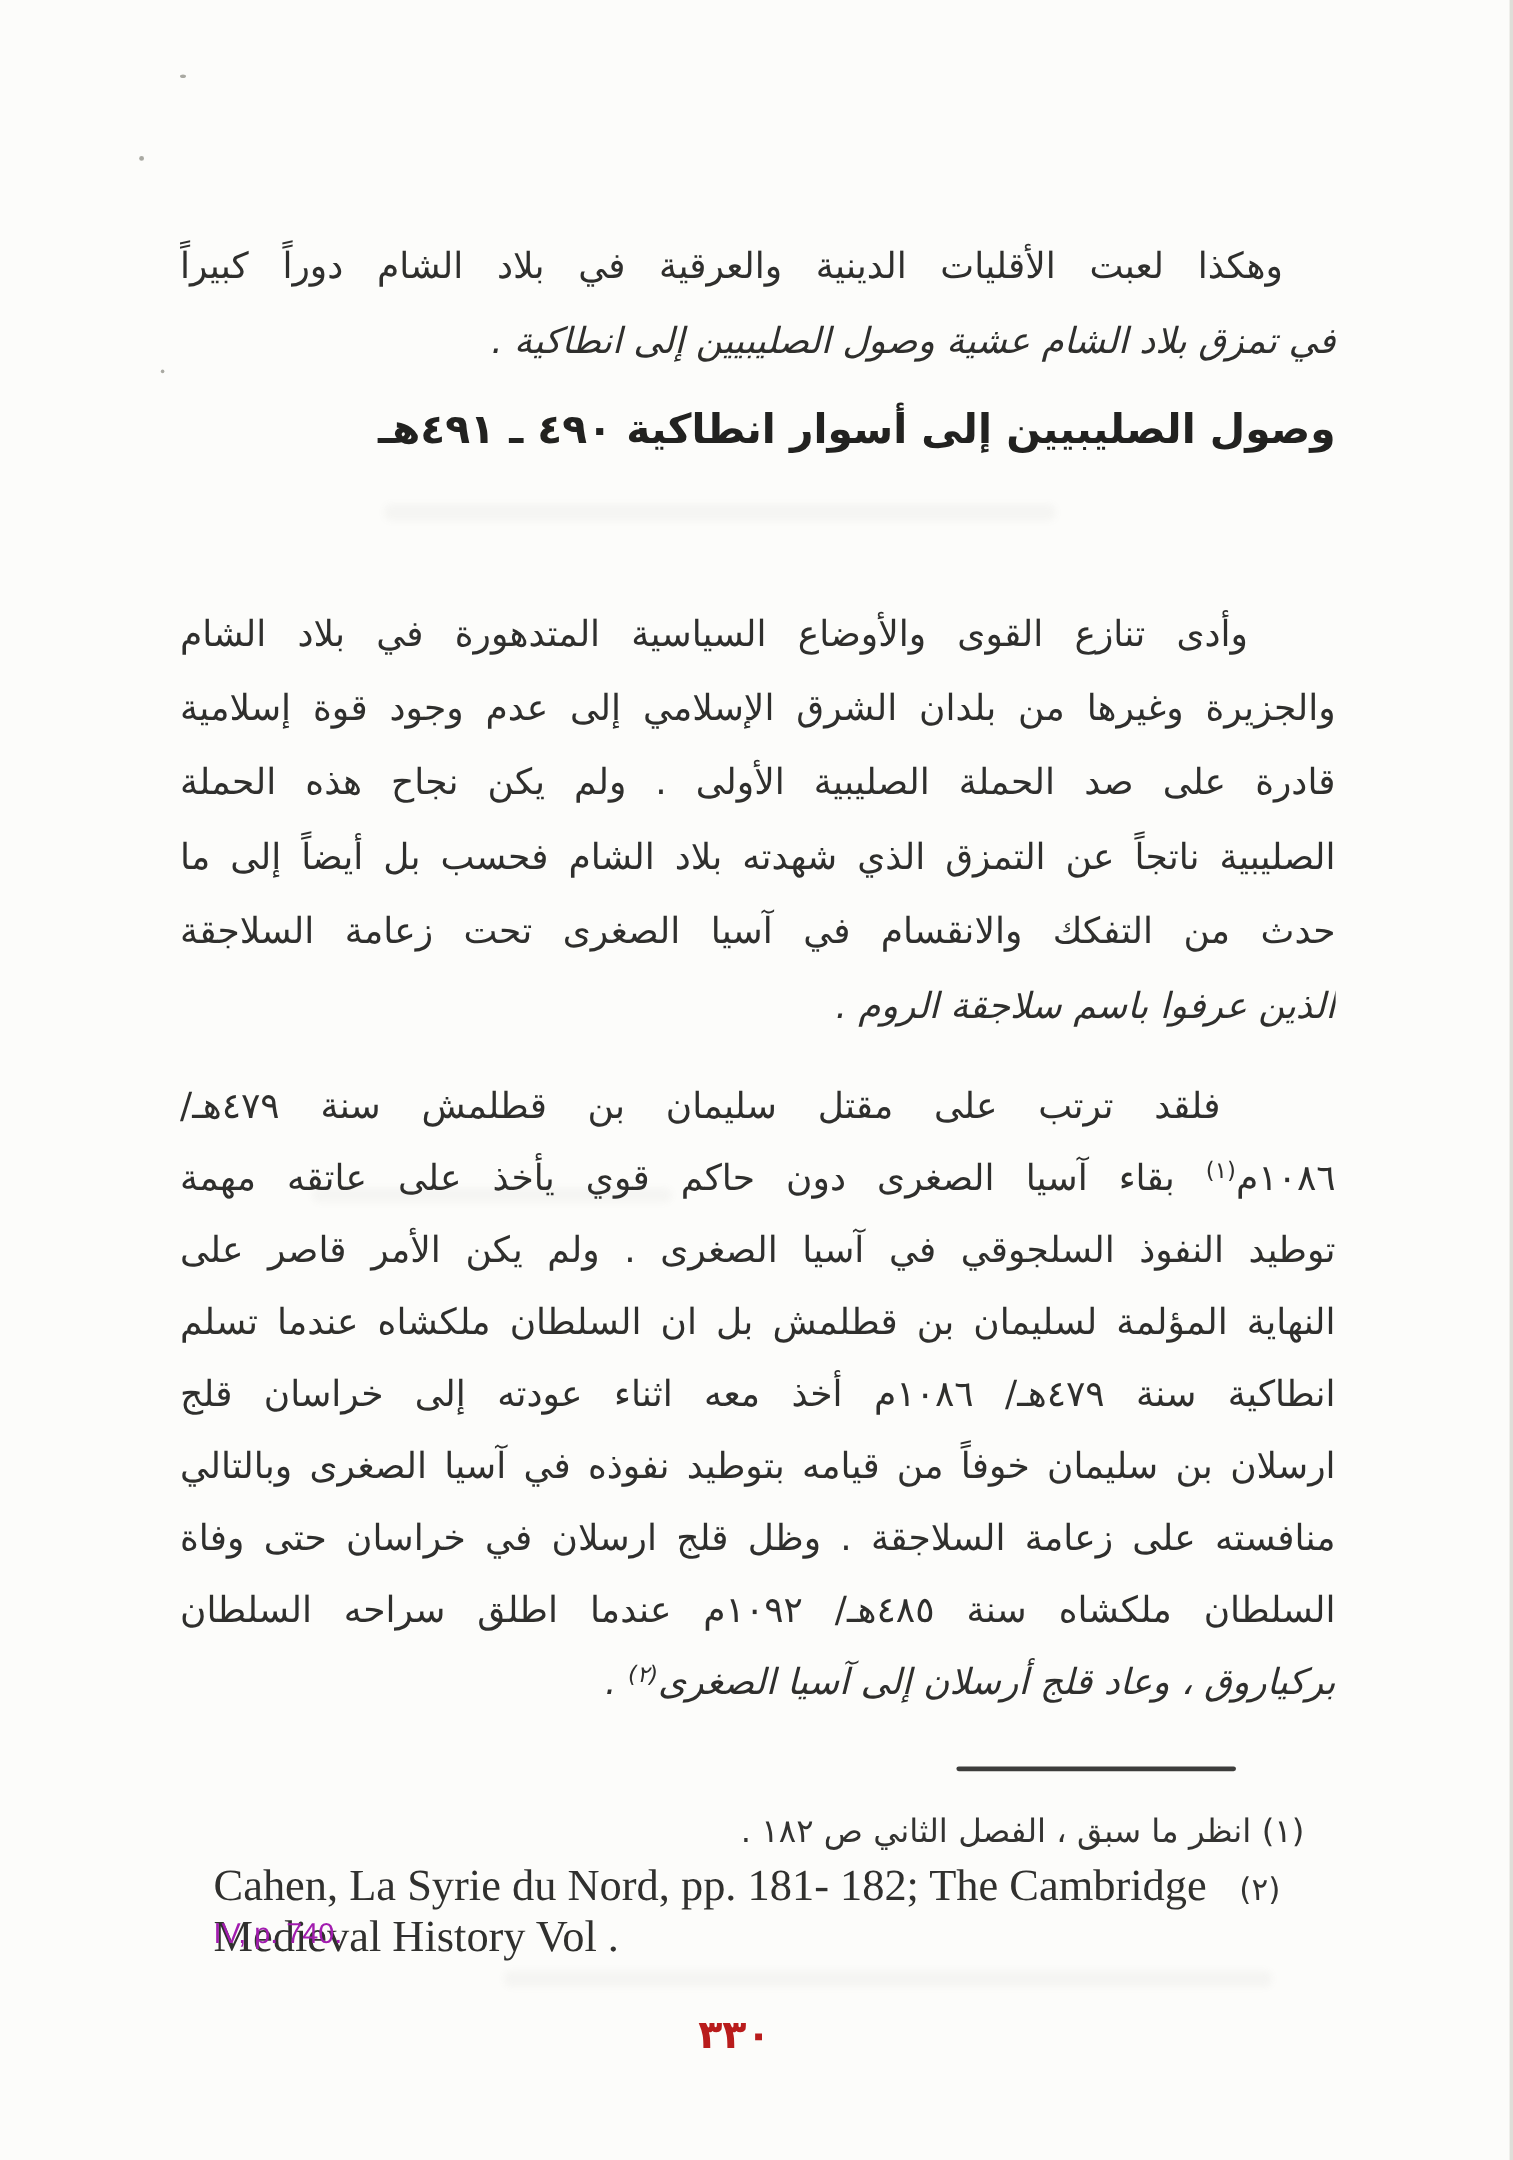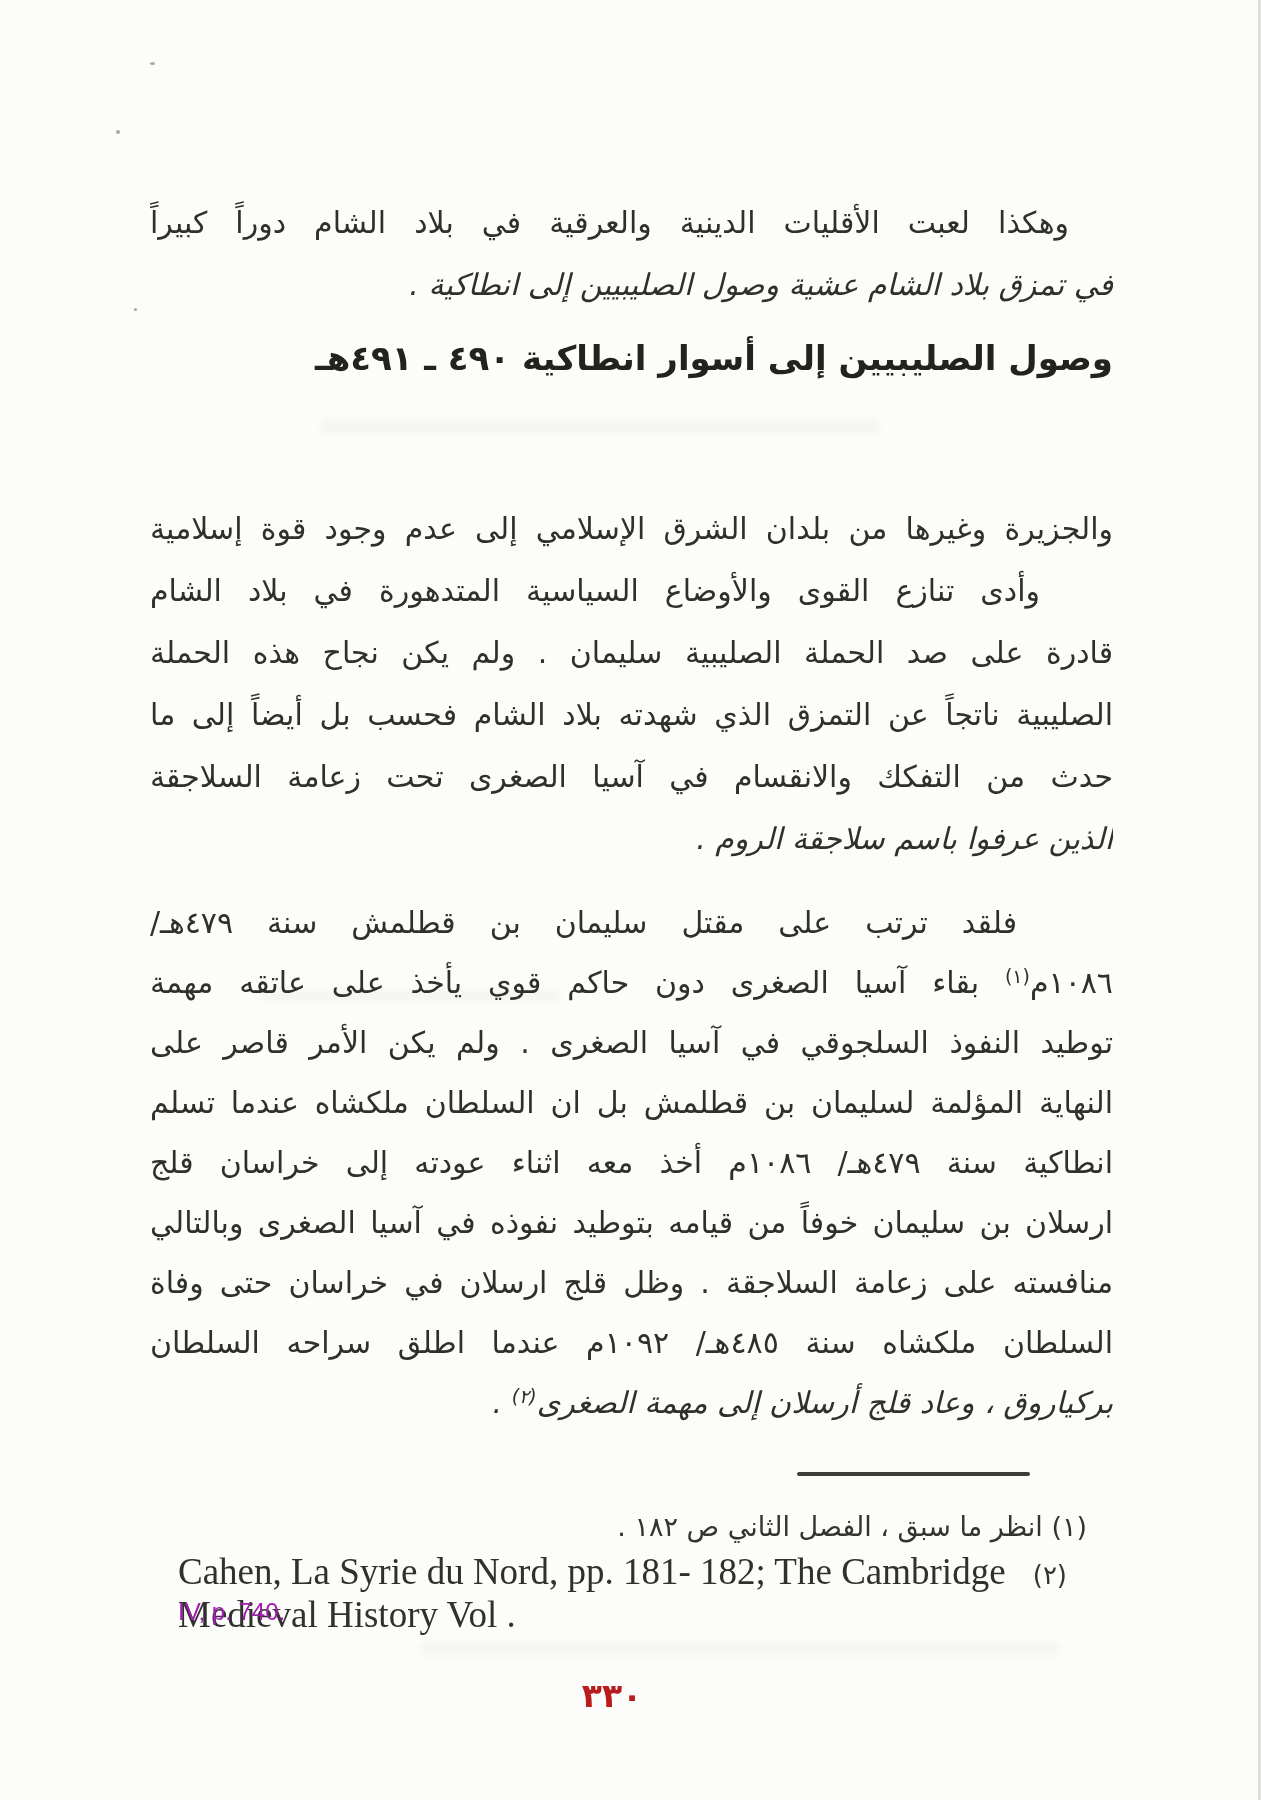--- a/index.html
+++ b/index.html
@@ -119,42 +119,42 @@
   <div class="bleed" style="left:260px; top:990px; width:300px; height:12px;"></div>
 
   <div class="body-block" style="top:192px;">
     <div class="line indent-sm">وهكذا لعبت الأقليات الدينية والعرقية في بلاد الشام دوراً كبيراً</div>
     <div class="line lastline">في تمزق بلاد الشام عشية وصول الصليبيين إلى انطاكية .</div>
   </div>
 
   <div class="heading" style="top:338px;">وصول الصليبيين إلى أسوار انطاكية ٤٩٠ ـ ٤٩١هـ</div>
 
   <div class="body-block" style="top:498px;">
+    <div class="line indent-md">وأدى تنازع القوى والأوضاع السياسية المتدهورة في بلاد الشام</div>
     <div class="line">والجزيرة وغيرها من بلدان الشرق الإسلامي إلى عدم وجود قوة إسلامية</div>
-    <div class="line indent-md">وأدى تنازع القوى والأوضاع السياسية المتدهورة في بلاد الشام</div>
-    <div class="line">قادرة على صد الحملة الصليبية سليمان . ولم يكن نجاح هذه الحملة</div>
+    <div class="line">قادرة على صد الحملة الصليبية الأولى . ولم يكن نجاح هذه الحملة</div>
     <div class="line">الصليبية ناتجاً عن التمزق الذي شهدته بلاد الشام فحسب بل أيضاً إلى ما</div>
     <div class="line">حدث من التفكك والانقسام في آسيا الصغرى تحت زعامة السلاجقة</div>
     <div class="line lastline">الذين عرفوا باسم سلاجقة الروم .</div>
   </div>
 
   <div class="body-block p3" style="top:893px;">
     <div class="line indent-lg">فلقد ترتب على مقتل سليمان بن قطلمش سنة ٤٧٩هـ/</div>
     <div class="line">
       <span>١٠٨٦م</span><span class="fnref">(١)</span>
       <span>بقاء آسيا الصغرى دون حاكم قوي يأخذ على عاتقه مهمة</span>
     </div>
     <div class="line">توطيد النفوذ السلجوقي في آسيا الصغرى . ولم يكن الأمر قاصر على</div>
     <div class="line">النهاية المؤلمة لسليمان بن قطلمش بل ان السلطان ملكشاه عندما تسلم</div>
     <div class="line">انطاكية سنة ٤٧٩هـ/ ١٠٨٦م أخذ معه اثناء عودته إلى خراسان قلج</div>
     <div class="line">ارسلان بن سليمان خوفاً من قيامه بتوطيد نفوذه في آسيا الصغرى وبالتالي</div>
     <div class="line">منافسته على زعامة السلاجقة . وظل قلج ارسلان في خراسان حتى وفاة</div>
     <div class="line">السلطان ملكشاه سنة ٤٨٥هـ/ ١٠٩٢م عندما اطلق سراحه السلطان</div>
     <div class="line lastline">
-      <span>بركياروق ، وعاد قلج أرسلان إلى مهمة الصغرى</span><span class="fnref">(٢)</span>
+      <span>بركياروق ، وعاد قلج أرسلان إلى آسيا الصغرى</span><span class="fnref">(٢)</span>
       <span>.</span>
     </div>
   </div>
 
   <div class="fn-sep"></div>
 
   <div class="footnote-ar">
     <span>(١)</span>
     <span>انظر ما سبق ، الفصل الثاني ص ١٨٢ .</span>
   </div>

